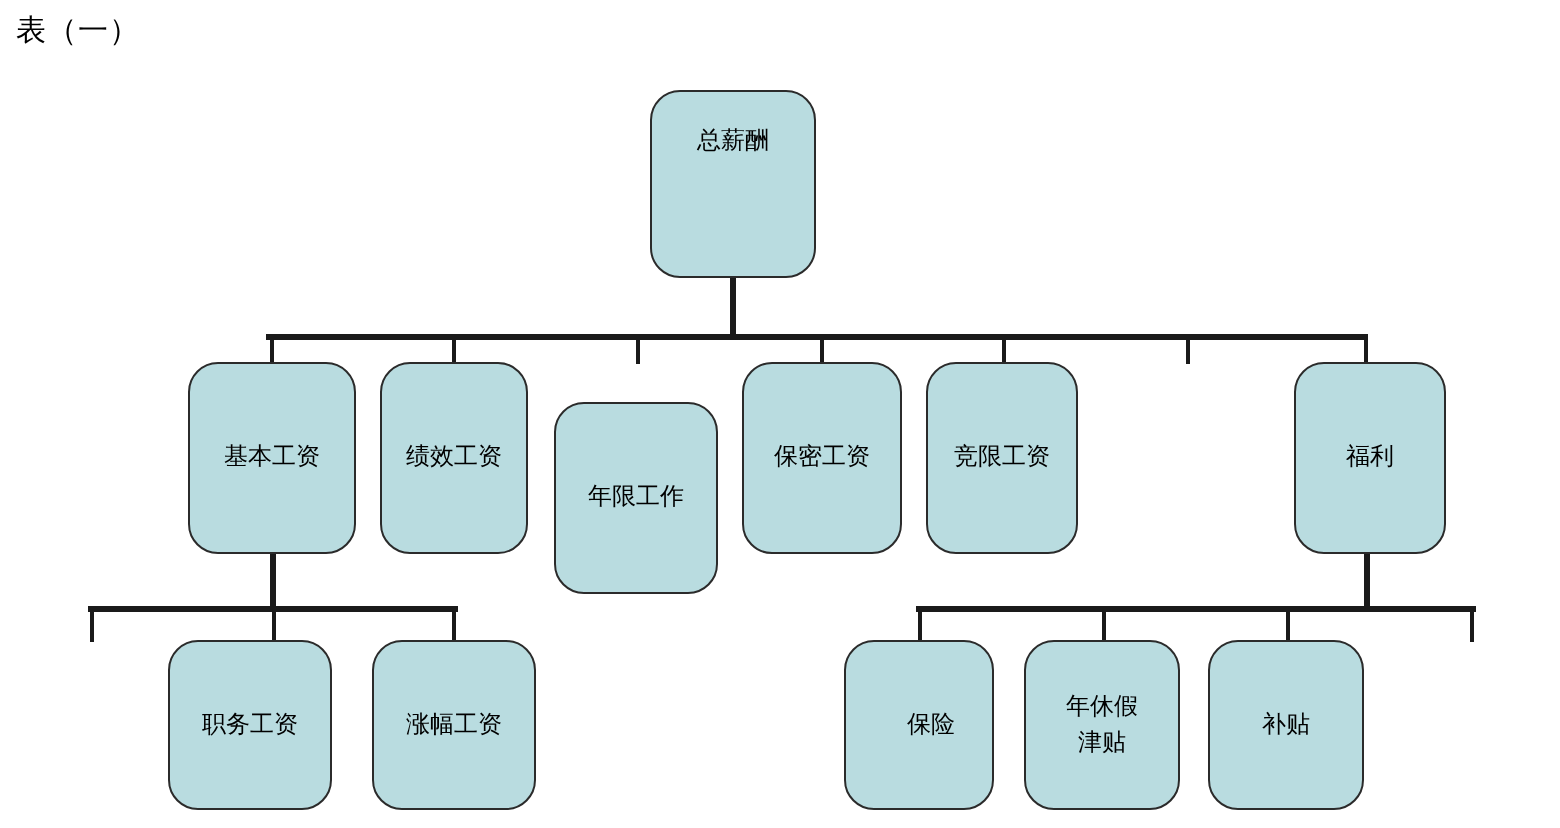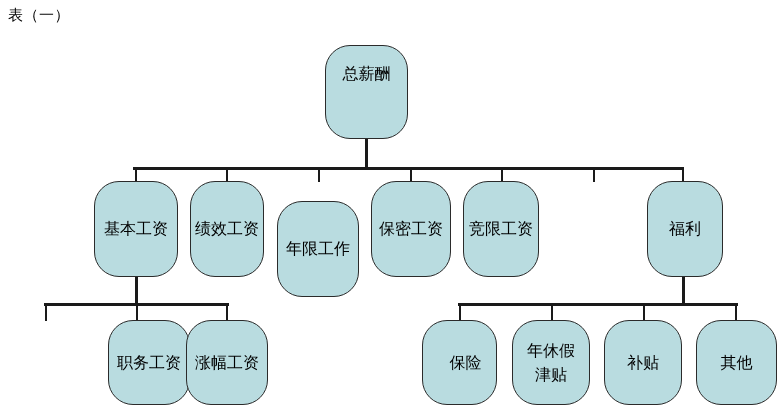--- a/index.html
+++ b/index.html
@@ -24,27 +24,27 @@
     font-size: 15px;
     color: #000000;
     letter-spacing: 0.5px;
     white-space: nowrap;
   }
   .node {
     position: absolute;
     box-sizing: border-box;
     background: #b9dce0;
     border: 1.3px solid #2b2b2b;
-    border-radius: 25px;
+    border-radius: 15px;
     display: flex;
     align-items: center;
     justify-content: center;
     text-align: center;
     color: #000000;
-    font-size: 16px;
+    font-size: 12px;
     line-height: 1.45;
     z-index: 3;
   }
   .node.top-text {
     align-items: flex-start;
     padding-top: 16px;
   }
   .node .label {
     display: block;
     white-space: pre-line;
@@ -106,34 +106,31 @@
   <div class="node" style="left:371px; top:181px; width:80px; height:96px;text-align:right;">
     <span class="label">保密工资</span>
   </div>
   <div class="node" style="left:463px; top:181px; width:76px; height:96px;">
     <span class="label">竞限工资</span>
   </div>
   <div class="node" style="left:647px; top:181px; width:76px; height:96px;">
     <span class="label">福利</span>
   </div>
 
-  <div class="node" style="left:108px; top:320px; width:82px; height:85px;">
+  <div class="node" style="left:84px; top:320px; width:82px; height:85px;">
     <span class="label">职务工资</span>
   </div>
   <div class="node" style="left:186px; top:320px; width:82px; height:85px;">
     <span class="label">涨幅工资</span>
   </div>
 
   <div class="node" style="left:422px; top:320px; width:75px; height:85px;padding-left:12px;">
     <span class="label">保险</span>
   </div>
   <div class="node" style="left:512px; top:320px; width:78px; height:85px;">
     <span class="label">年休假
 津贴</span>
   </div>
   <div class="node" style="left:604px; top:320px; width:78px; height:85px;">
     <span class="label">补贴</span>
   </div>
-  <div class="node" style="left:696px; top:320px; width:81px; height:85px;">
-    <span class="label">其他</span>
-  </div>
 
 </div>
 
 </body></html>

